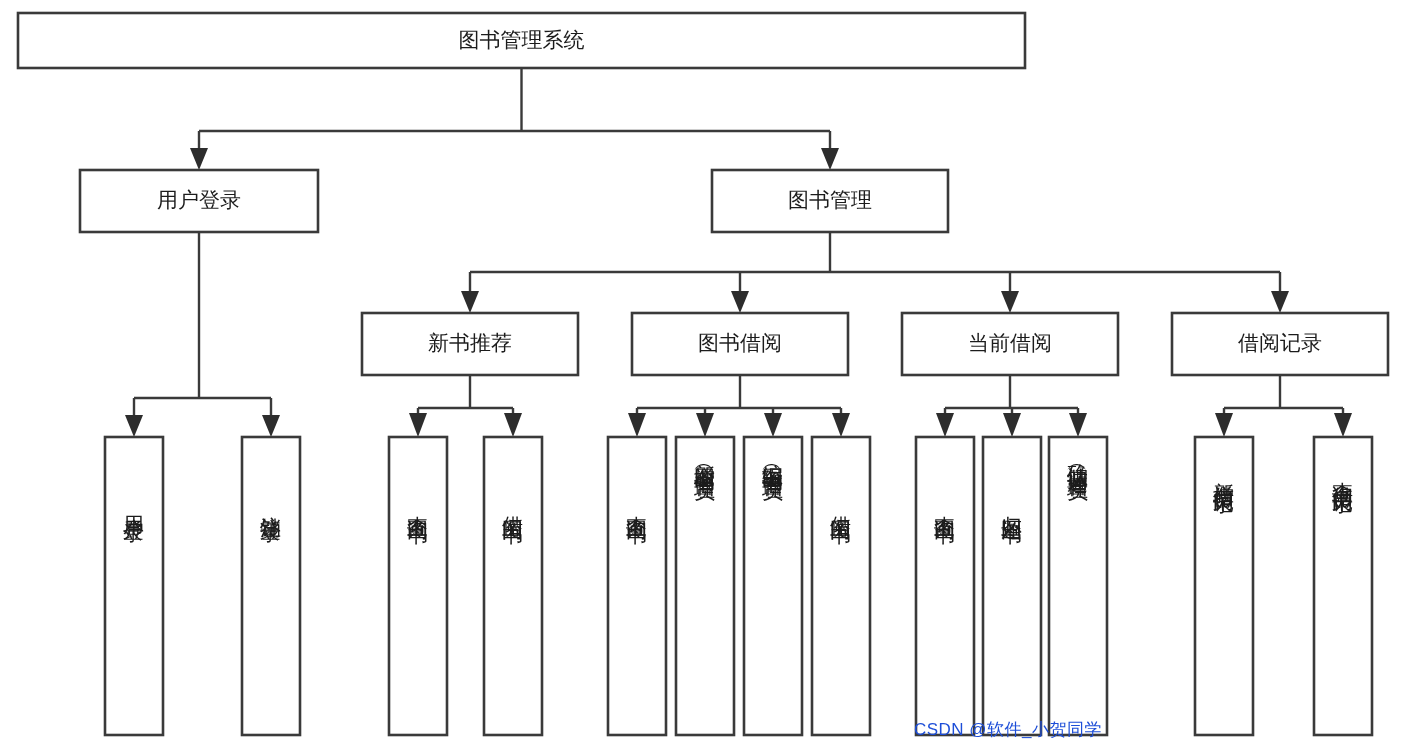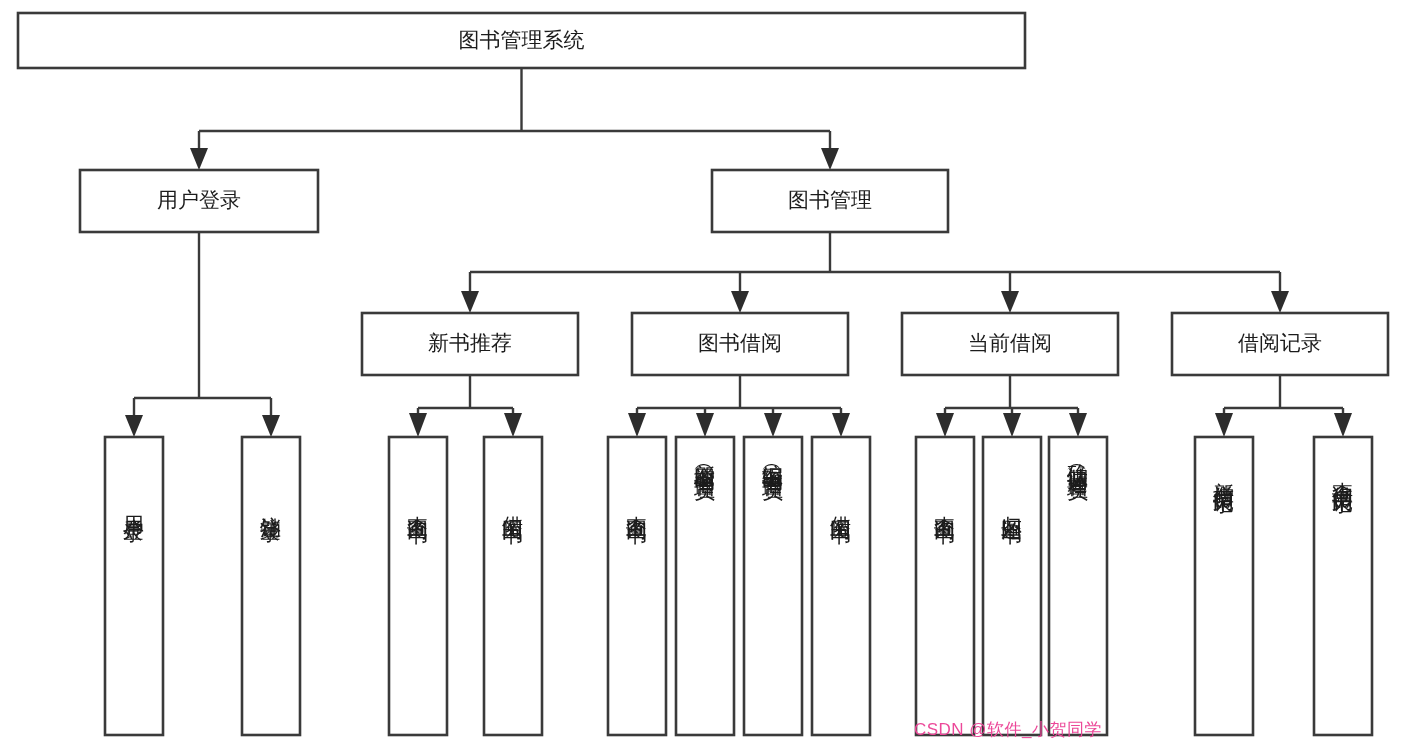--- a/index.html
+++ b/index.html
@@ -64,21 +64,21 @@
     line-height: 1;
     letter-spacing: 2.5px;
     white-space: nowrap;
   }
   .watermark {
     position: absolute;
     right: 14px;
     bottom: 6px;
     font-family: "Liberation Sans", "DejaVu Sans", sans-serif;
     font-size: 17px;
-    color: #ec4899;
+    color: #1d4ed8;
     letter-spacing: 0.5px;
     white-space: nowrap;
   }
 </style>
 </head>
 <body>
 
 <div id="diagram-root">
 
   <svg class="flow" viewBox="0 0 1405 747">

